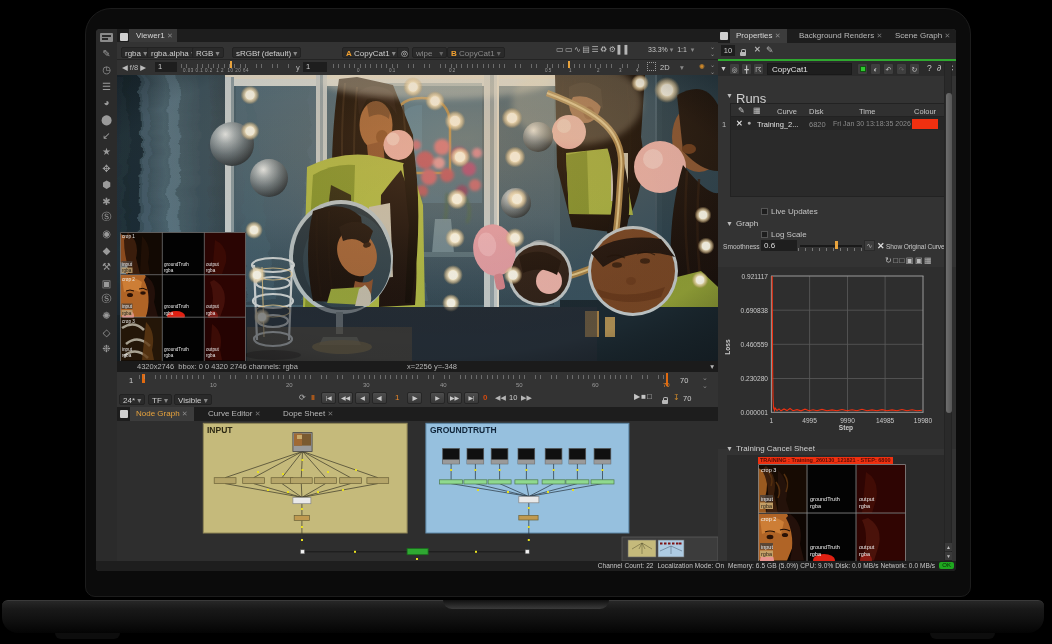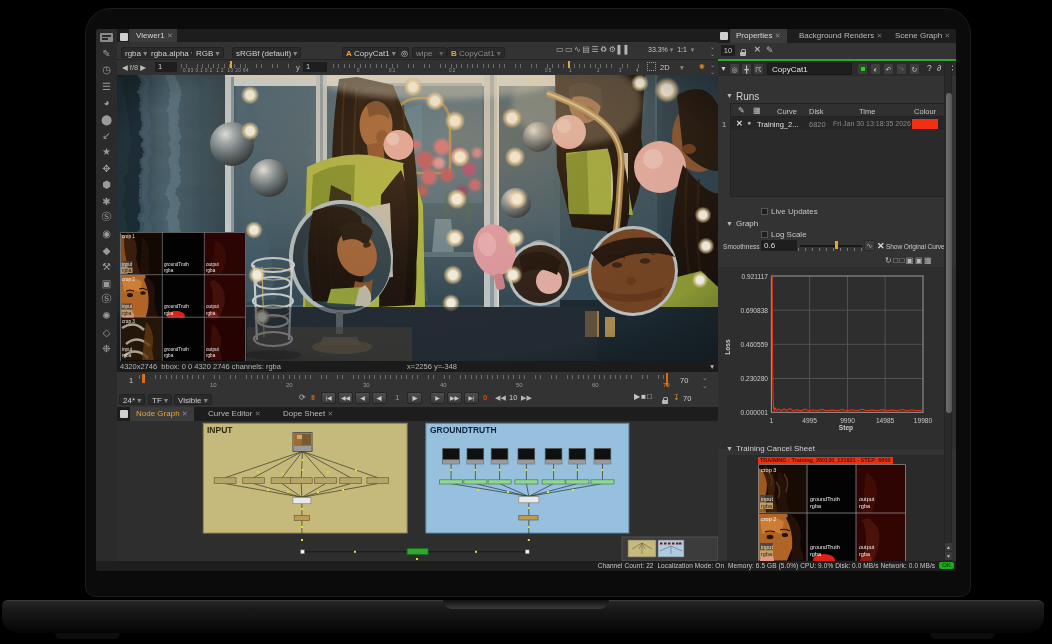--- a/index.html
+++ b/index.html
@@ -496,21 +496,21 @@
               </g>
     <text x="44" y="118.6">groundTruth</text>
               <text x="44" y="125.1">rgba</text>
     <text x="86" y="118.6">output</text>
               <text x="86" y="125.1">rgba</text>
   </g>
 </svg>
       </div>
 
     </div>
-    <div id="vinfo"><span style="padding-left:3px">4320x2746&nbsp;&nbsp;bbox: 0 0 4320 2746 channels: rgba</span><span style="position:absolute;left:290px">x=2256 y=-348</span><span style="position:absolute;right:4px">▾</span></div>
+    <div id="vinfo"><span style="padding-left:20px">4320x2746&nbsp;&nbsp;bbox: 0 0 4320 2746 channels: rgba</span><span style="position:absolute;left:290px">x=2256 y=-348</span><span style="position:absolute;right:4px">▾</span></div>
     <div id="timeline">
       <span class="abs" style="left:12px;top:4px;color:#ccc;font-size:7.5px;">1</span>
       <span class="abs" style="left:25px;top:2px;width:3px;height:9px;background:#e06a10;"></span>
       <span class="abs ticks" style="left:22px;top:3px;width:532px;"></span>
       <span class="abs" style="left:22px;top:9.5px;width:540px;color:#9a9a9a;font-size:6px;">
         <span class="abs" style="left:71px;">10</span>
           <span class="abs" style="left:147px;">20</span>
         <span class="abs" style="left:224px;">30</span>
           <span class="abs" style="left:301px;">40</span>
         <span class="abs" style="left:377px;">50</span>
@@ -733,21 +733,21 @@
         <span class="abs btn2" style="left:165px;">↶</span>
         <span class="abs btn2" style="left:178px;color:#666;">↷</span>
         <span class="abs btn2" style="left:191px;">↻</span>
         <span class="abs" style="left:209px;top:2px;color:#ccc;font-size:8.5px;">?</span>
         <span class="abs" style="left:219px;top:2px;color:#ccc;font-size:8.5px;font-style:italic;">∂</span>
         <span class="abs" style="left:229px;top:2px;color:#ccc;font-size:8.5px;">✕</span>
       </div>
 
 
       <span class="abs" style="left:8px;top:63px;color:#bbb;font-size:7px;">▼</span>
-      <span class="abs" style="left:18px;top:62px;color:#cfcfcf;font-size:10px;">Runs</span>
+      <span class="abs" style="left:18px;top:62px;color:#cfcfcf;font-size:13px;">Runs</span>
       <div class="abs" style="left:12px;top:74px;width:220px;height:94px;background:#2a2a2a;border:1px solid #222;">
         <div class="abs" style="left:0;top:0;width:218px;height:13px;background:#303030;border-bottom:1px solid #222;color:#c5c5c5;font-size:7.5px;">
           <span class="abs" style="left:7px;top:2px;font-size:8px;">✎</span>
           <span class="abs" style="left:22px;top:2px;font-size:8px;">▦</span>
           <span class="abs" style="left:46px;top:2.5px;">Curve</span>
           <span class="abs" style="left:78px;top:2.5px;">Disk</span>
           <span class="abs" style="left:128px;top:2.5px;">Time</span>
           <span class="abs" style="left:183px;top:2.5px;">Colour</span>
         </div>
         <div class="abs" style="left:0;top:13px;width:218px;height:13px;background:#262626;">

